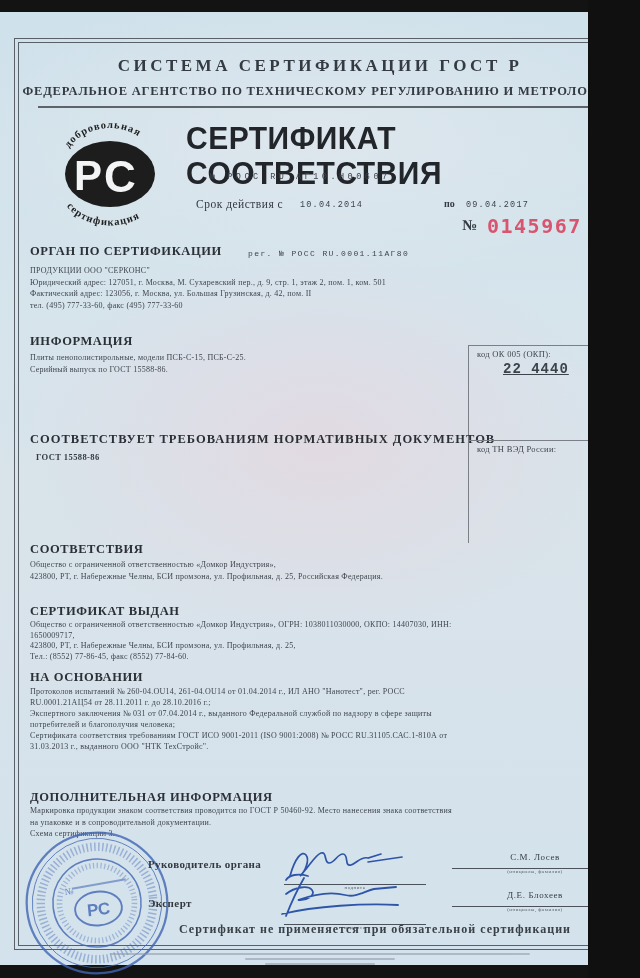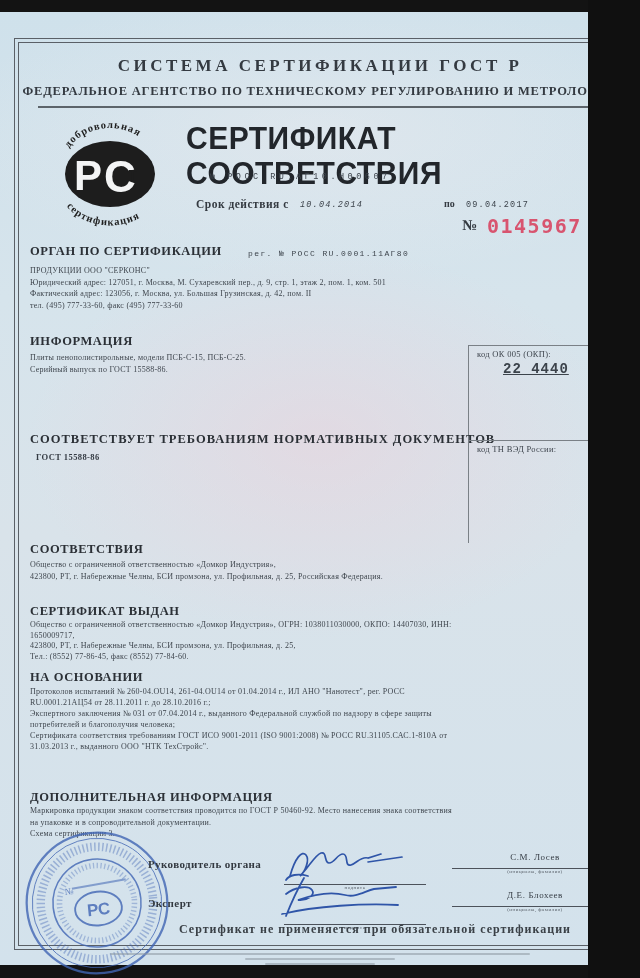--- a/index.html
+++ b/index.html
@@ -16,22 +16,22 @@
   .abs{position:absolute;}
   .sys-title{left:0;top:44px;width:100%;text-align:center;font-weight:bold;font-size:17px;
              letter-spacing:3.5px;color:#343a41;}
   .agency{left:0;top:72px;width:100%;text-align:center;font-weight:bold;font-size:12.5px;
           letter-spacing:.8px;color:#343a41;}
   .rule{left:38px;top:94px;width:564px;height:0;border-top:2.5px solid #474d54;opacity:.85;}
   .doc-title{left:186px;top:110px;font-family:"Liberation Sans",sans-serif;font-weight:bold;
              font-size:30px;letter-spacing:.5px;color:#22262b;transform:scaleY(1.04);}
   .typed{font-family:"Liberation Mono",monospace;color:#3c434b;}
   .regno{left:210px;top:160px;font-size:8.5px;letter-spacing:3.5px;}
-  .validity-label{left:196px;top:186px;font-weight:bold;font-size:11.5px;color:#343a41;letter-spacing:.5px;}
-  .validity-from{left:300px;top:188px;font-size:8.5px;letter-spacing:1.2px;font-style:italic;}
+  .validity-label{left:196px;top:186px;font-weight:normal;font-size:11.5px;color:#343a41;letter-spacing:.5px;}
+  .validity-from{left:300px;top:188px;font-size:8.5px;letter-spacing:1.2px;}
   .validity-to-label{left:444px;top:186px;font-weight:bold;font-size:10px;color:#343a41;}
   .validity-to{left:466px;top:188px;font-size:8.5px;letter-spacing:1.2px;}
   .formno-label{left:462px;top:205px;font-weight:bold;font-size:15px;color:#333940;}
   .formno{left:487px;top:202px;font-family:"DejaVu Sans Mono",monospace;font-size:20px;
           letter-spacing:1.5px;color:#d8546f;font-weight:bold;text-align:right;}
   .sec-h{font-weight:bold;font-size:12.5px;letter-spacing:.6px;color:#2b3036;}
   .body-t{font-size:8px;line-height:11.5px;color:#3e454d;letter-spacing:.25px;}
   .reg-small{font-family:"Liberation Mono",monospace;font-size:8px;letter-spacing:1.4px;color:#3e454d;}
   .code-box{border-top:1.2px solid #7a8086;border-left:1.2px solid #7a8086;}
   .code-label{font-size:8.5px;color:#3e454d;letter-spacing:.3px;padding:3px 0 0 8px;}

